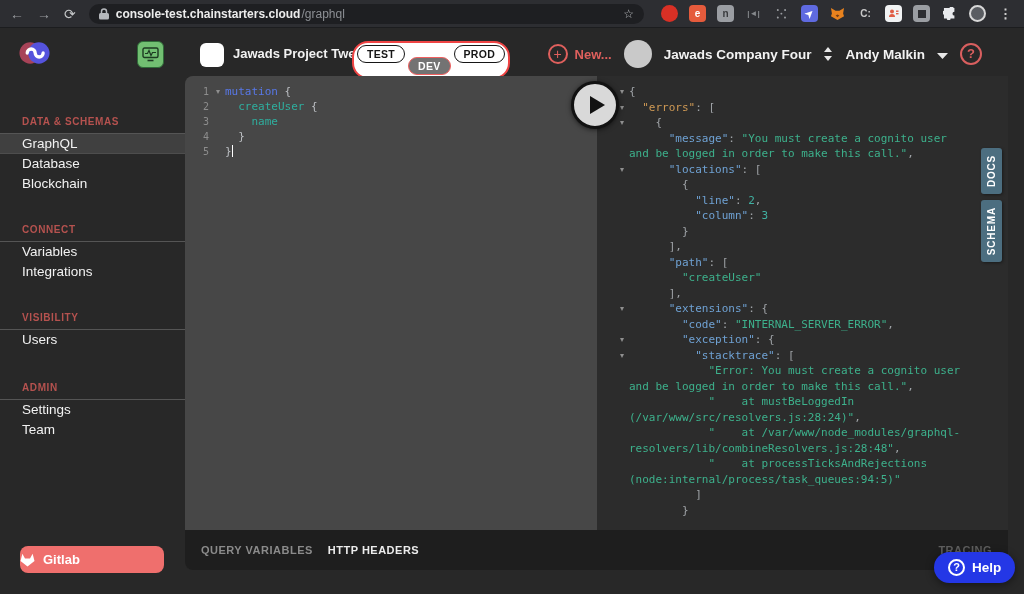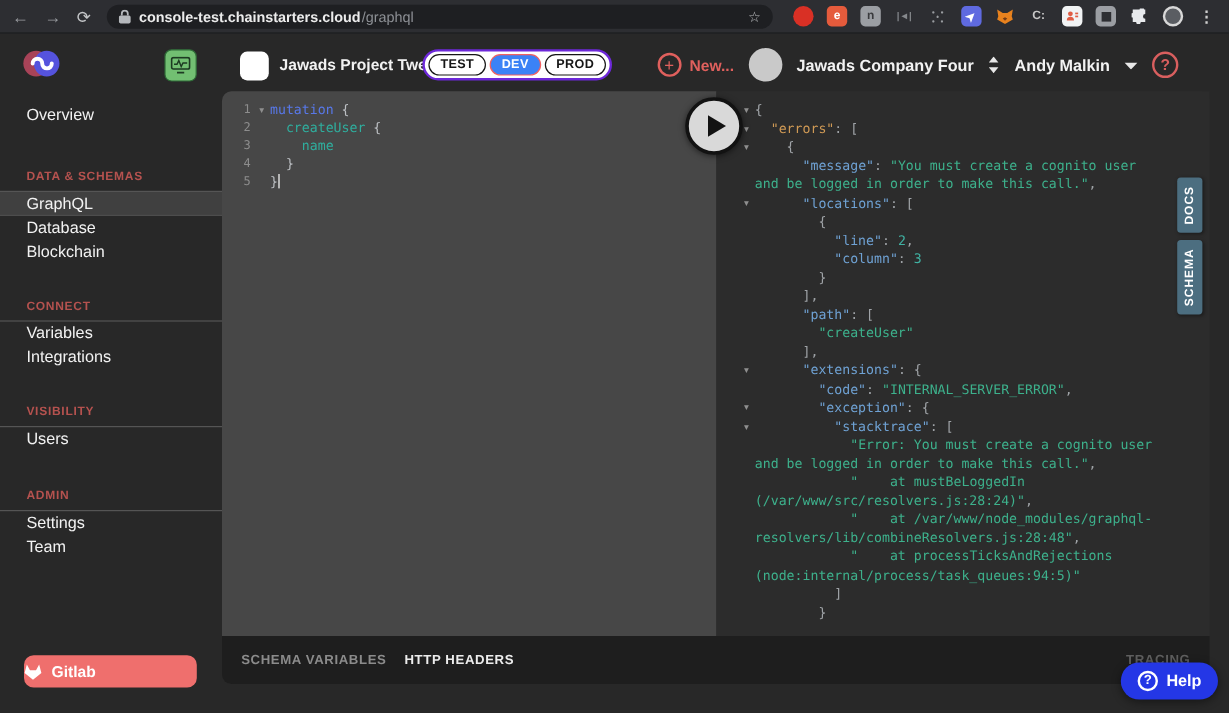--- a/index.html
+++ b/index.html
@@ -24,25 +24,25 @@
   .app-header { position:absolute; top:28px; left:0; width:1024px; height:52px; background:#282828; }
   .logo { position:absolute; left:18px; top:9px; }
   .green-btn { position:absolute; left:137px; top:13px; width:27px; height:27px;
     background:#72bf72; border:1px solid #2f6b38; border-radius:6px;
     display:flex; align-items:center; justify-content:center; }
   .proj-avatar { position:absolute; left:200px; top:15px; width:24px; height:24px;
     background:#ffffff; border-radius:6px; }
   .proj-name { position:absolute; left:233px; top:0; height:52px; line-height:52px;
     color:#f2f2f2; font-size:13px; font-weight:bold; }
   .env-toggle { position:absolute; left:352px; top:13px; display:flex; gap:3px;
-    background:#ffffff; border:2px solid #6d28d9; border-radius:16px; padding:2px 3px; }
+    background:#ffffff; border:2px solid #ef4444; border-radius:16px; padding:2px 3px; }
   .env-btn { height:18px; line-height:15px; padding:0 9px; border-radius:10px;
     font-size:10.5px; font-weight:bold; letter-spacing:.3px;
     border:1.5px solid #161616; background:#fff; color:#161616; }
-  .env-btn.active { border-color:#f16060; background:#3b82f6; color:#fff; }
+  .env-btn.active { border-color:#f16060; background:#737373; color:#fff;margin-top:12px; }
   .header-right { position:absolute; right:42px; top:0; height:52px; display:flex;
     align-items:center; gap:12px; }
   .new-btn { display:flex; align-items:center; gap:7px; color:#e0605d;
     font-size:13px; font-weight:bold; }
   .plus-circle { width:20px; height:20px; border:2px solid #e0605d; border-radius:50%;
     color:#e0605d; font-size:14px; line-height:16px; text-align:center; font-weight:normal; }
   .company-avatar { width:28px; height:28px; border-radius:50%; background:#c9c9c9; }
   .company-name, .user-name { color:#f2f2f2; font-size:13.5px; font-weight:bold; }
   .sort-icon svg, .caret-down { display:block; }
   .help-circle { width:22px; height:22px; border:2px solid #d95f5f; border-radius:50%;
@@ -209,21 +209,20 @@
     <span class="caret-down">
       <svg width="11" height="6" viewBox="0 0 11 6">
           <polygon points="0,0 11,0 5.5,6" fill="#e8e8e8"></polygon>
         </svg>
     </span>
     <span class="help-circle">?</span>
   </div>
 </div>
 
 <div class="sidebar">
-  <div class="side-item overview">Overview</div>
 
   <div class="sec-label mt36">DATA &amp; SCHEMAS</div>
   <div class="sec-list">
     <div class="side-item selected">GraphQL</div>
     <div class="side-item">Database</div>
     <div class="side-item">Blockchain</div>
   </div>
 
   <div class="sec-label mt30">CONNECT</div>
   <div class="sec-list">
@@ -389,21 +388,21 @@
       </div>
       <div class="cl">
         <span class="fold"></span>
         <span class="code"><span class="t-p">        }</span></span>
       </div>
     </div>
   <div class="play-btn">
     <span class="play-tri"></span>
   </div>
   <div class="panel-footer">
-    <span class="ft-label ft-dim">SCHEMA VARIABLES</span>
+    <span class="ft-label ft-dim">QUERY VARIABLES</span>
     <span class="ft-label ft-active">HTTP HEADERS</span>
     <span class="ft-label ft-tracing">TRACING</span>
   </div>
 </div>
 
 <div class="side-tab tab-docs">
   <span>DOCS</span>
 </div>
 <div class="side-tab tab-schema">
   <span>SCHEMA</span>

